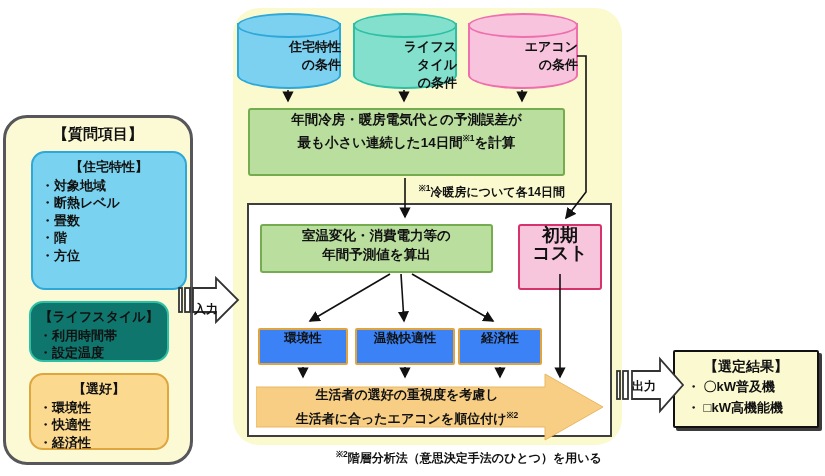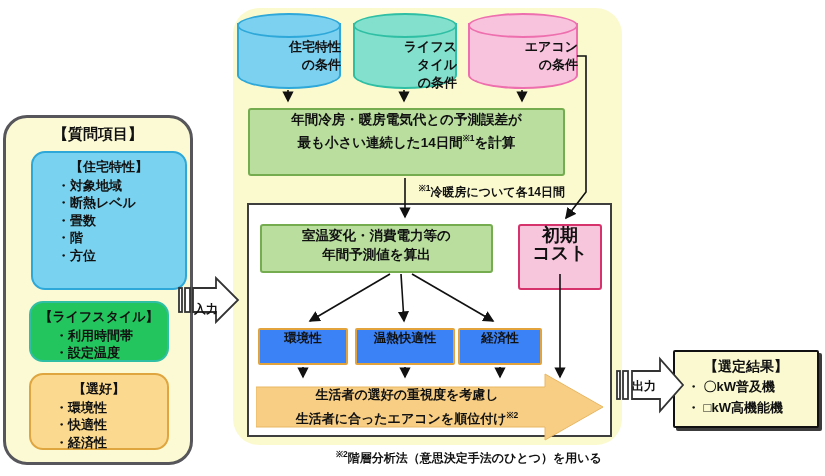--- a/index.html
+++ b/index.html
@@ -12,23 +12,23 @@
 
   
   .yellow-bg{left:233px;top:8px;width:389px;height:437px;background:#FBFACF;border-radius:26px;}
 
   
   .left-panel{left:3px;top:115px;width:190px;height:350px;background:#FBFAD4;
     border:3px solid #57575B;border-radius:24px;}
   .lp-title{left:0;top:7px;width:100%;font-size:15px;font-weight:bold;text-align:center;}
   .lp-box{border-radius:14px;font-weight:bold;font-size:13px;line-height:17.5px;padding:5px 0 0 0;}
   .lp-box .lp-box-title{text-align:center;font-size:13px;margin-bottom:1px;}
-  .lp-box .lp-item{padding-left:24px;}
+  .lp-box .lp-item{padding-left:8px;}
   .lp-housing{left:25px;top:33px;width:156px;height:139px;background:#79D3F0;border:2px solid #2EA8D9;}
-  .lp-lifestyle{left:23px;top:183px;width:140px;height:61px;background:#22c55e;border:2px solid #2FBFA4;}
+  .lp-lifestyle{left:23px;top:183px;width:140px;height:61px;background:#0f766e;border:2px solid #2FBFA4;}
   .lp-pref{left:23px;top:255px;width:140px;height:77px;background:#FBD98F;border:2px solid #DFA63F;}
 
   
   .cylinder{position:absolute;height:76px;}
   .cyl-body{position:absolute;left:0;right:0;top:10px;bottom:0;border:2px solid;border-top:none;
     border-radius:0 0 50% 50%/0 0 14px 14px;}
   .cyl-top{position:absolute;left:0;right:0;top:0;height:21px;border:2px solid;border-radius:50%;}
   .cyl-label{position:absolute;left:0;right:0;top:25px;text-align:right;font-weight:bold;
     font-size:13px;line-height:18px;white-space:pre-line;padding-left:42px;}
   .cyl-blue .cyl-body,.cyl-blue .cyl-top{background:#7CD0F0;border-color:#2EA8D9;}

